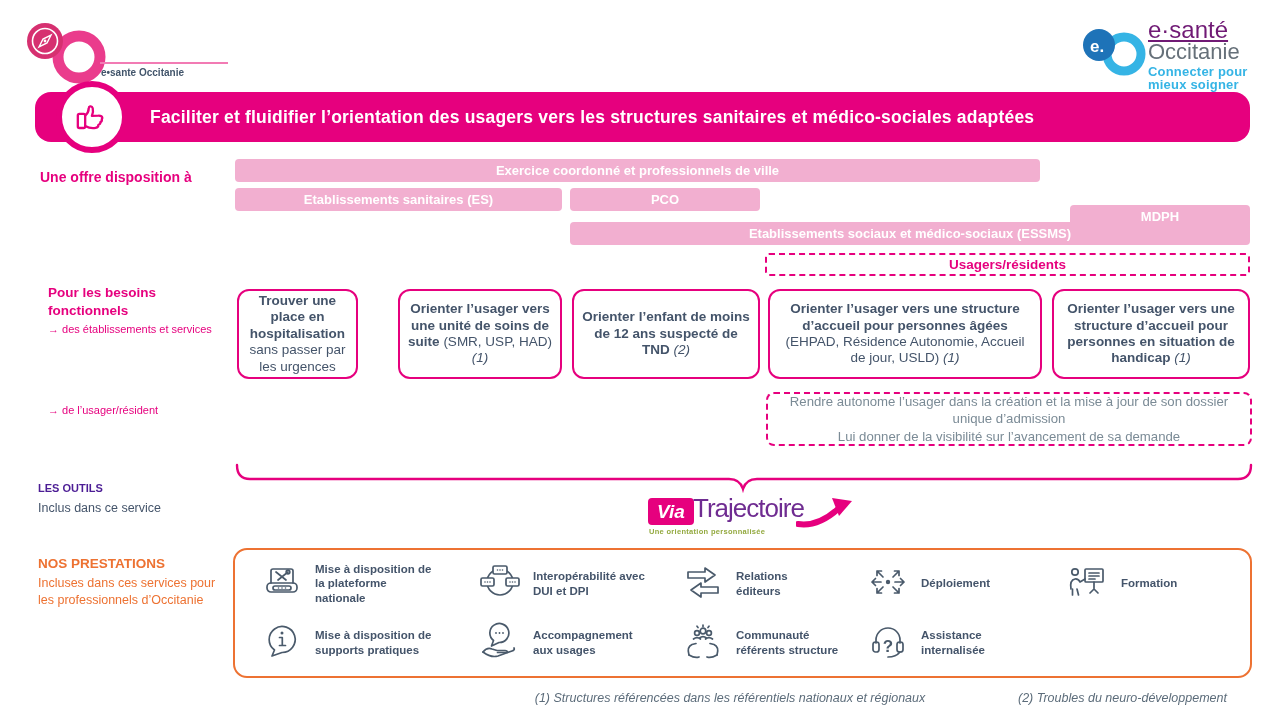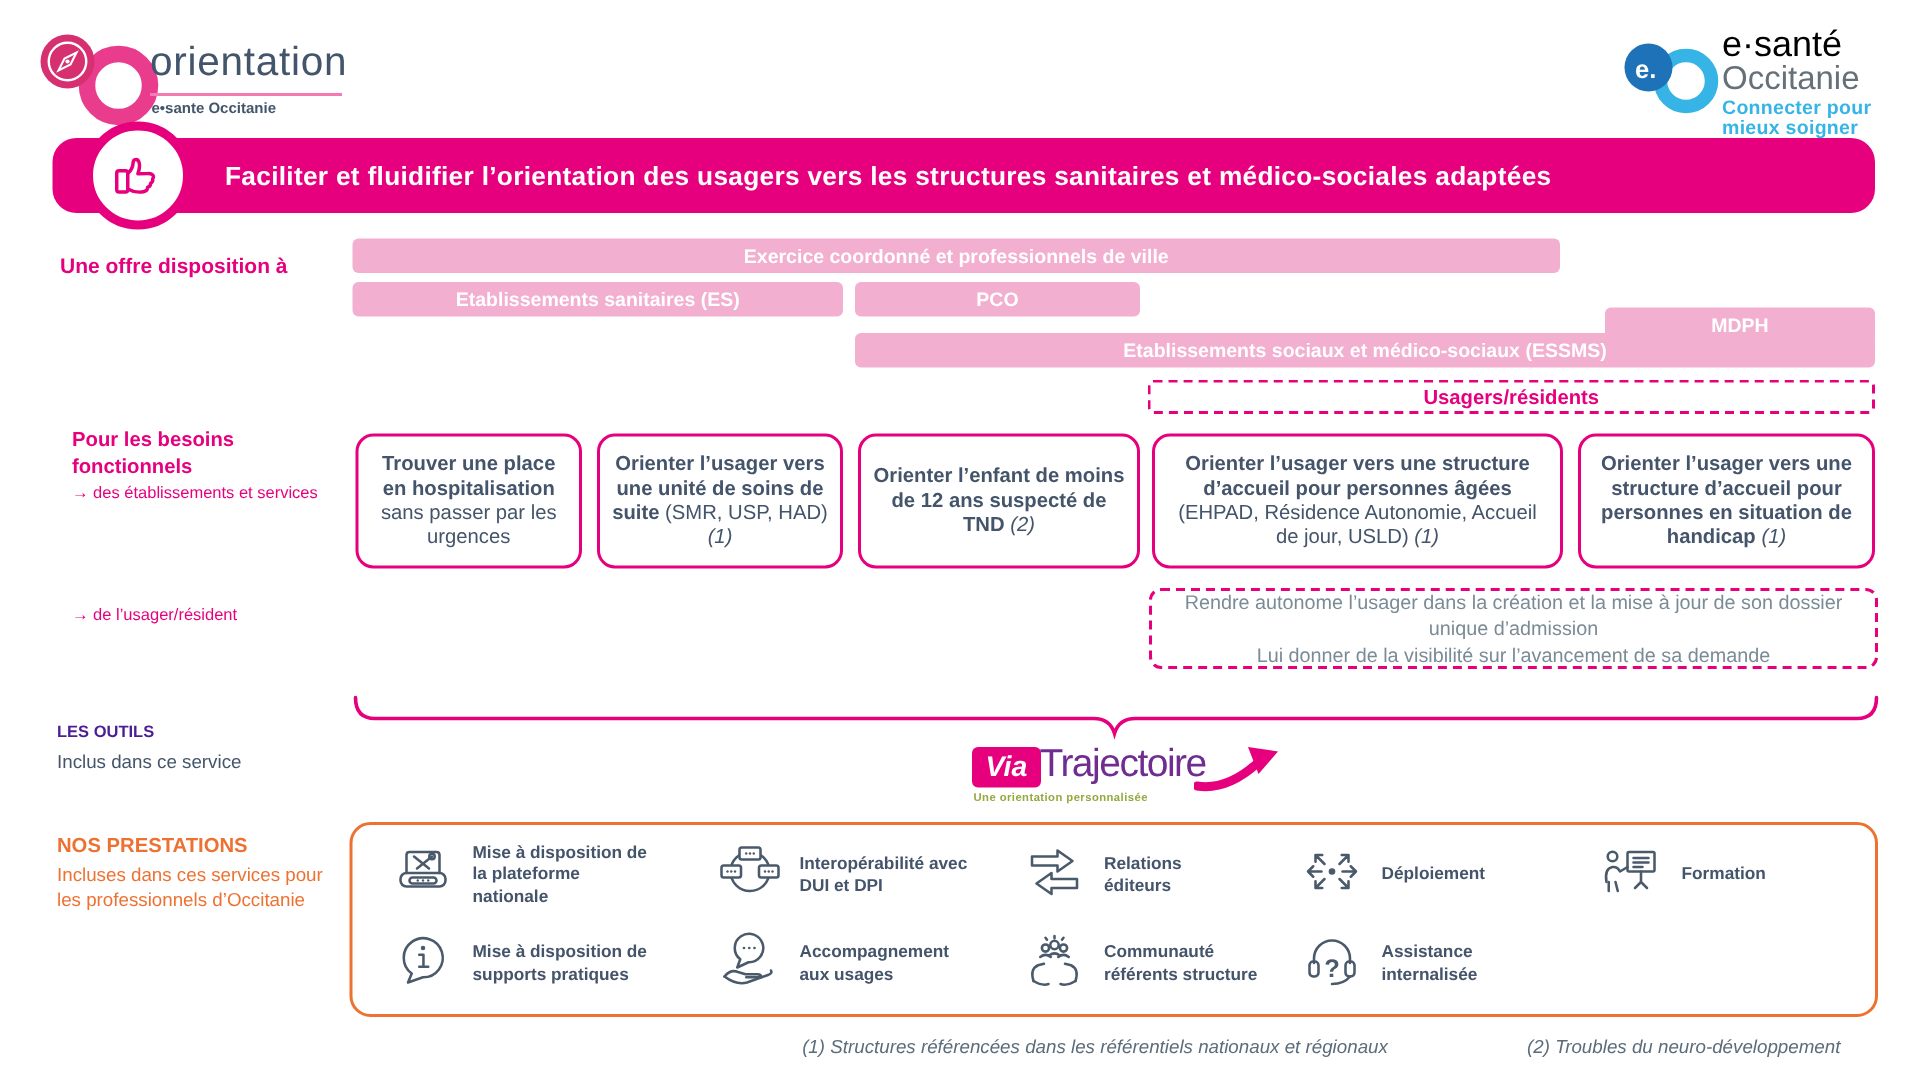--- a/index.html
+++ b/index.html
@@ -7,21 +7,21 @@
        font-family:"Liberation Sans",sans-serif;color:#44546A;}
   .abs{position:absolute;}
 
   
   #logo-orientation{left:22px;top:10px;width:215px;height:76px;}
   #lo-title{left:78px;top:16px;font-size:27px;font-weight:500;color:#42556B;letter-spacing:.5px;}
   #lo-underline{left:78px;top:52px;width:128px;height:2px;background:#F27BB4;}
   #lo-sub{left:79px;top:57px;font-size:10px;font-weight:bold;color:#42556B;}
   #logo-esante{left:1082px;top:16px;width:185px;height:68px;}
   #le-text{left:66px;top:2px;line-height:1.0;}
-  #le-l1{font-size:24px;color:#000000;}
+  #le-l1{font-size:24px;color:#701a75;text-decoration:underline;}
   #le-l2{font-size:22px;color:#667079;margin-top:-1px;}
   #le-tag{font-size:13px;font-weight:bold;color:#35B4E5;margin-top:2px;letter-spacing:.2px;}
 
   
   #banner{left:35px;top:92px;width:1215px;height:50px;background:#E6007E;border-radius:16px;}
   #banner-title{left:115px;top:0;height:50px;display:flex;align-items:center;
     color:#fff;font-weight:bold;font-size:17.5px;letter-spacing:.2px;}
   #thumb-badge{left:56px;top:81px;width:72px;height:72px;background:#fff;border:6px solid #E6007E;
     border-radius:50%;box-sizing:border-box;display:flex;align-items:center;justify-content:center;}
 
@@ -40,21 +40,21 @@
 
   
   #needs-title{left:48px;top:284px;width:150px;font-size:13.5px;font-weight:bold;color:#E6007E;line-height:1.3;}
   #needs-arrow1{left:48px;top:322px;width:170px;font-size:11px;color:#E6007E;line-height:1.4;}
   #needs-arrow2{left:48px;top:404px;width:190px;font-size:11px;color:#E6007E;}
   .need-box{position:absolute;top:289px;height:90px;border:2.5px solid #E6007E;border-radius:12px;
     background:#fff;color:#44546A;font-size:13.5px;line-height:1.22;display:flex;align-items:center;
     justify-content:center;text-align:center;padding:4px 7px;box-sizing:border-box;}
   .need-box .b{font-weight:bold;}
   .need-box .i{font-style:italic;}
-  #need-1{left:237px;width:151px;}
+  #need-1{left:237px;width:121px;}
   #need-2{left:398px;width:164px;}
   #need-3{left:572px;width:188px;}
   #need-4{left:768px;width:274px;}
   #need-5{left:1052px;width:198px;}
   #autonomy-box{left:766px;top:392px;width:486px;height:54px;border:2px dashed #E6007E;border-radius:8px;
     color:#7B8B96;font-size:13.2px;line-height:1.32;display:flex;flex-direction:column;align-items:center;
     justify-content:center;text-align:center;box-sizing:border-box;padding:2px 14px;}
 
   
   #tools-title{left:38px;top:482px;font-size:11px;font-weight:bold;color:#4c1d95;}
@@ -91,21 +91,20 @@
 <body>
 
 <div class="abs" id="logo-orientation">
   <svg class="abs" style="left:0;top:0" width="90" height="76" viewBox="0 0 90 76">
     <circle cx="57" cy="47" r="21" fill="none" stroke="#EA3C8C" stroke-width="11"></circle>
     <circle cx="23" cy="31" r="18" fill="#D63070"></circle>
     <circle cx="23" cy="31" r="12.5" fill="none" stroke="#fff" stroke-width="1.6"></circle>
     <path d="M17 37 L21 29 L29 25 L25 33 Z" fill="none" stroke="#fff" stroke-width="1.4"></path>
     <circle cx="23" cy="31" r="1.4" fill="#fff"></circle>
   </svg>
-  <div class="abs" id="lo-title">orientation</div>
   <div class="abs" id="lo-underline"></div>
   <div class="abs" id="lo-sub">e•sante Occitanie</div>
 </div>
 
 <div class="abs" id="logo-esante">
   <svg class="abs" style="left:0;top:4px" width="64" height="60" viewBox="0 0 64 60">
     <circle cx="42" cy="34" r="17" fill="none" stroke="#35B4E5" stroke-width="9"></circle>
     <circle cx="17" cy="25" r="16" fill="#1E73B8"></circle>
     <text x="8" y="32" font-size="17" font-weight="bold" fill="#fff" font-family="Liberation Sans, sans-serif">e.</text>
   </svg>

